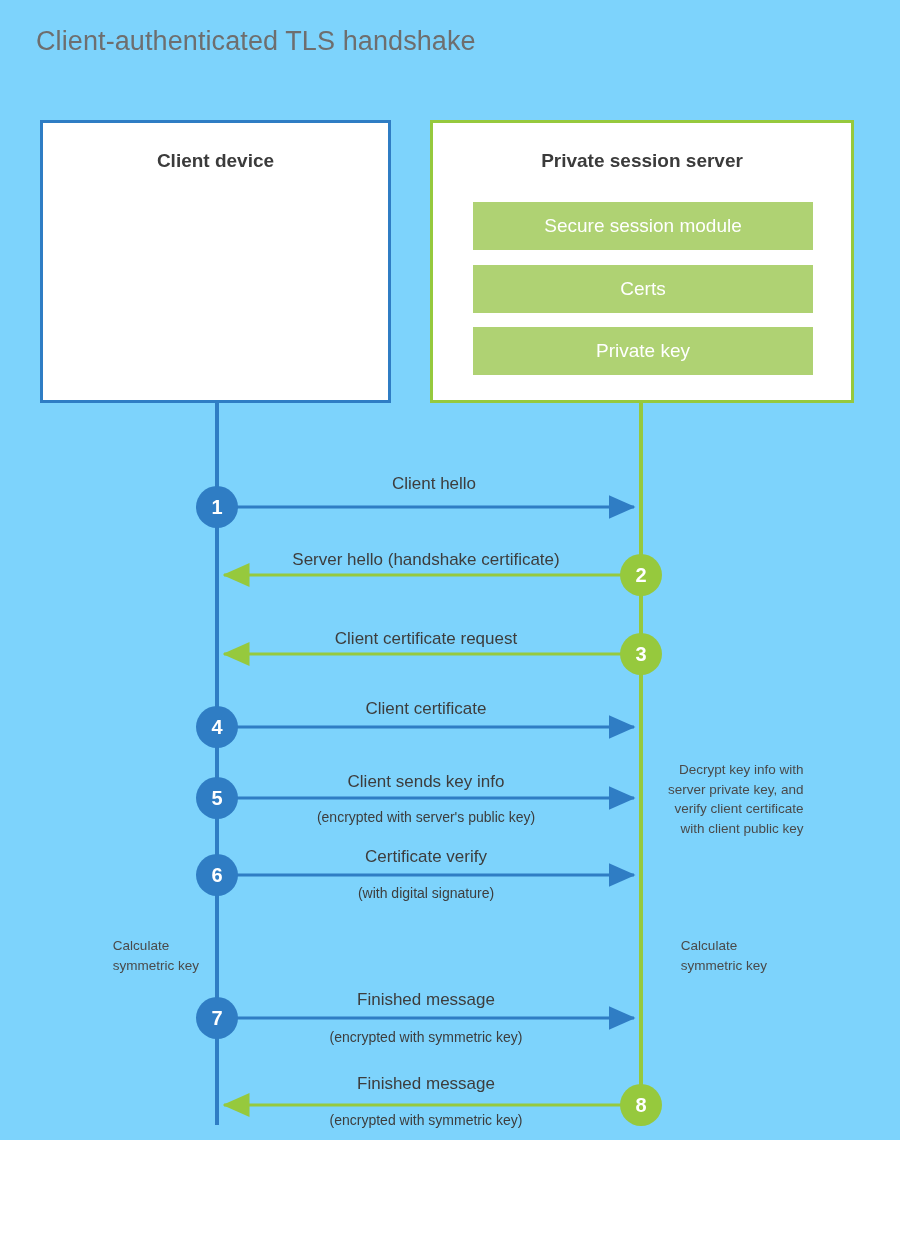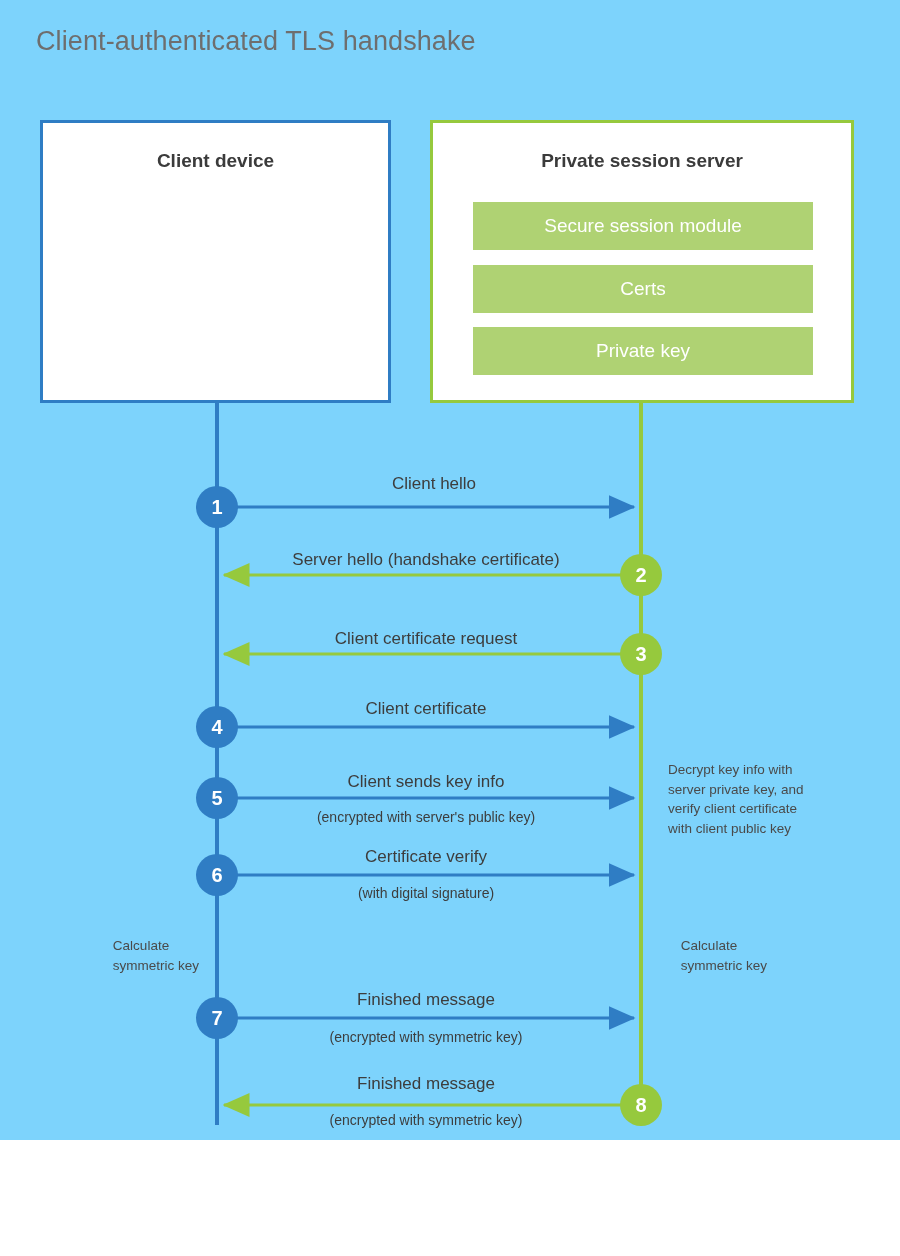--- a/index.html
+++ b/index.html
@@ -116,20 +116,21 @@
   }
   .msg-sub {
     font-size: 14px;
   }
   .side-note {
     position: absolute;
     font-size: 13.5px;
     color: #4a4a4a;
     line-height: 1.45;
     white-space: pre-line;
+    text-align: right;
   }
   .side-note.centered {
     text-align: left;
     transform: translateX(-50%);
   }
 
   
   .step-circle {
     position: absolute;
     width: 42px;

